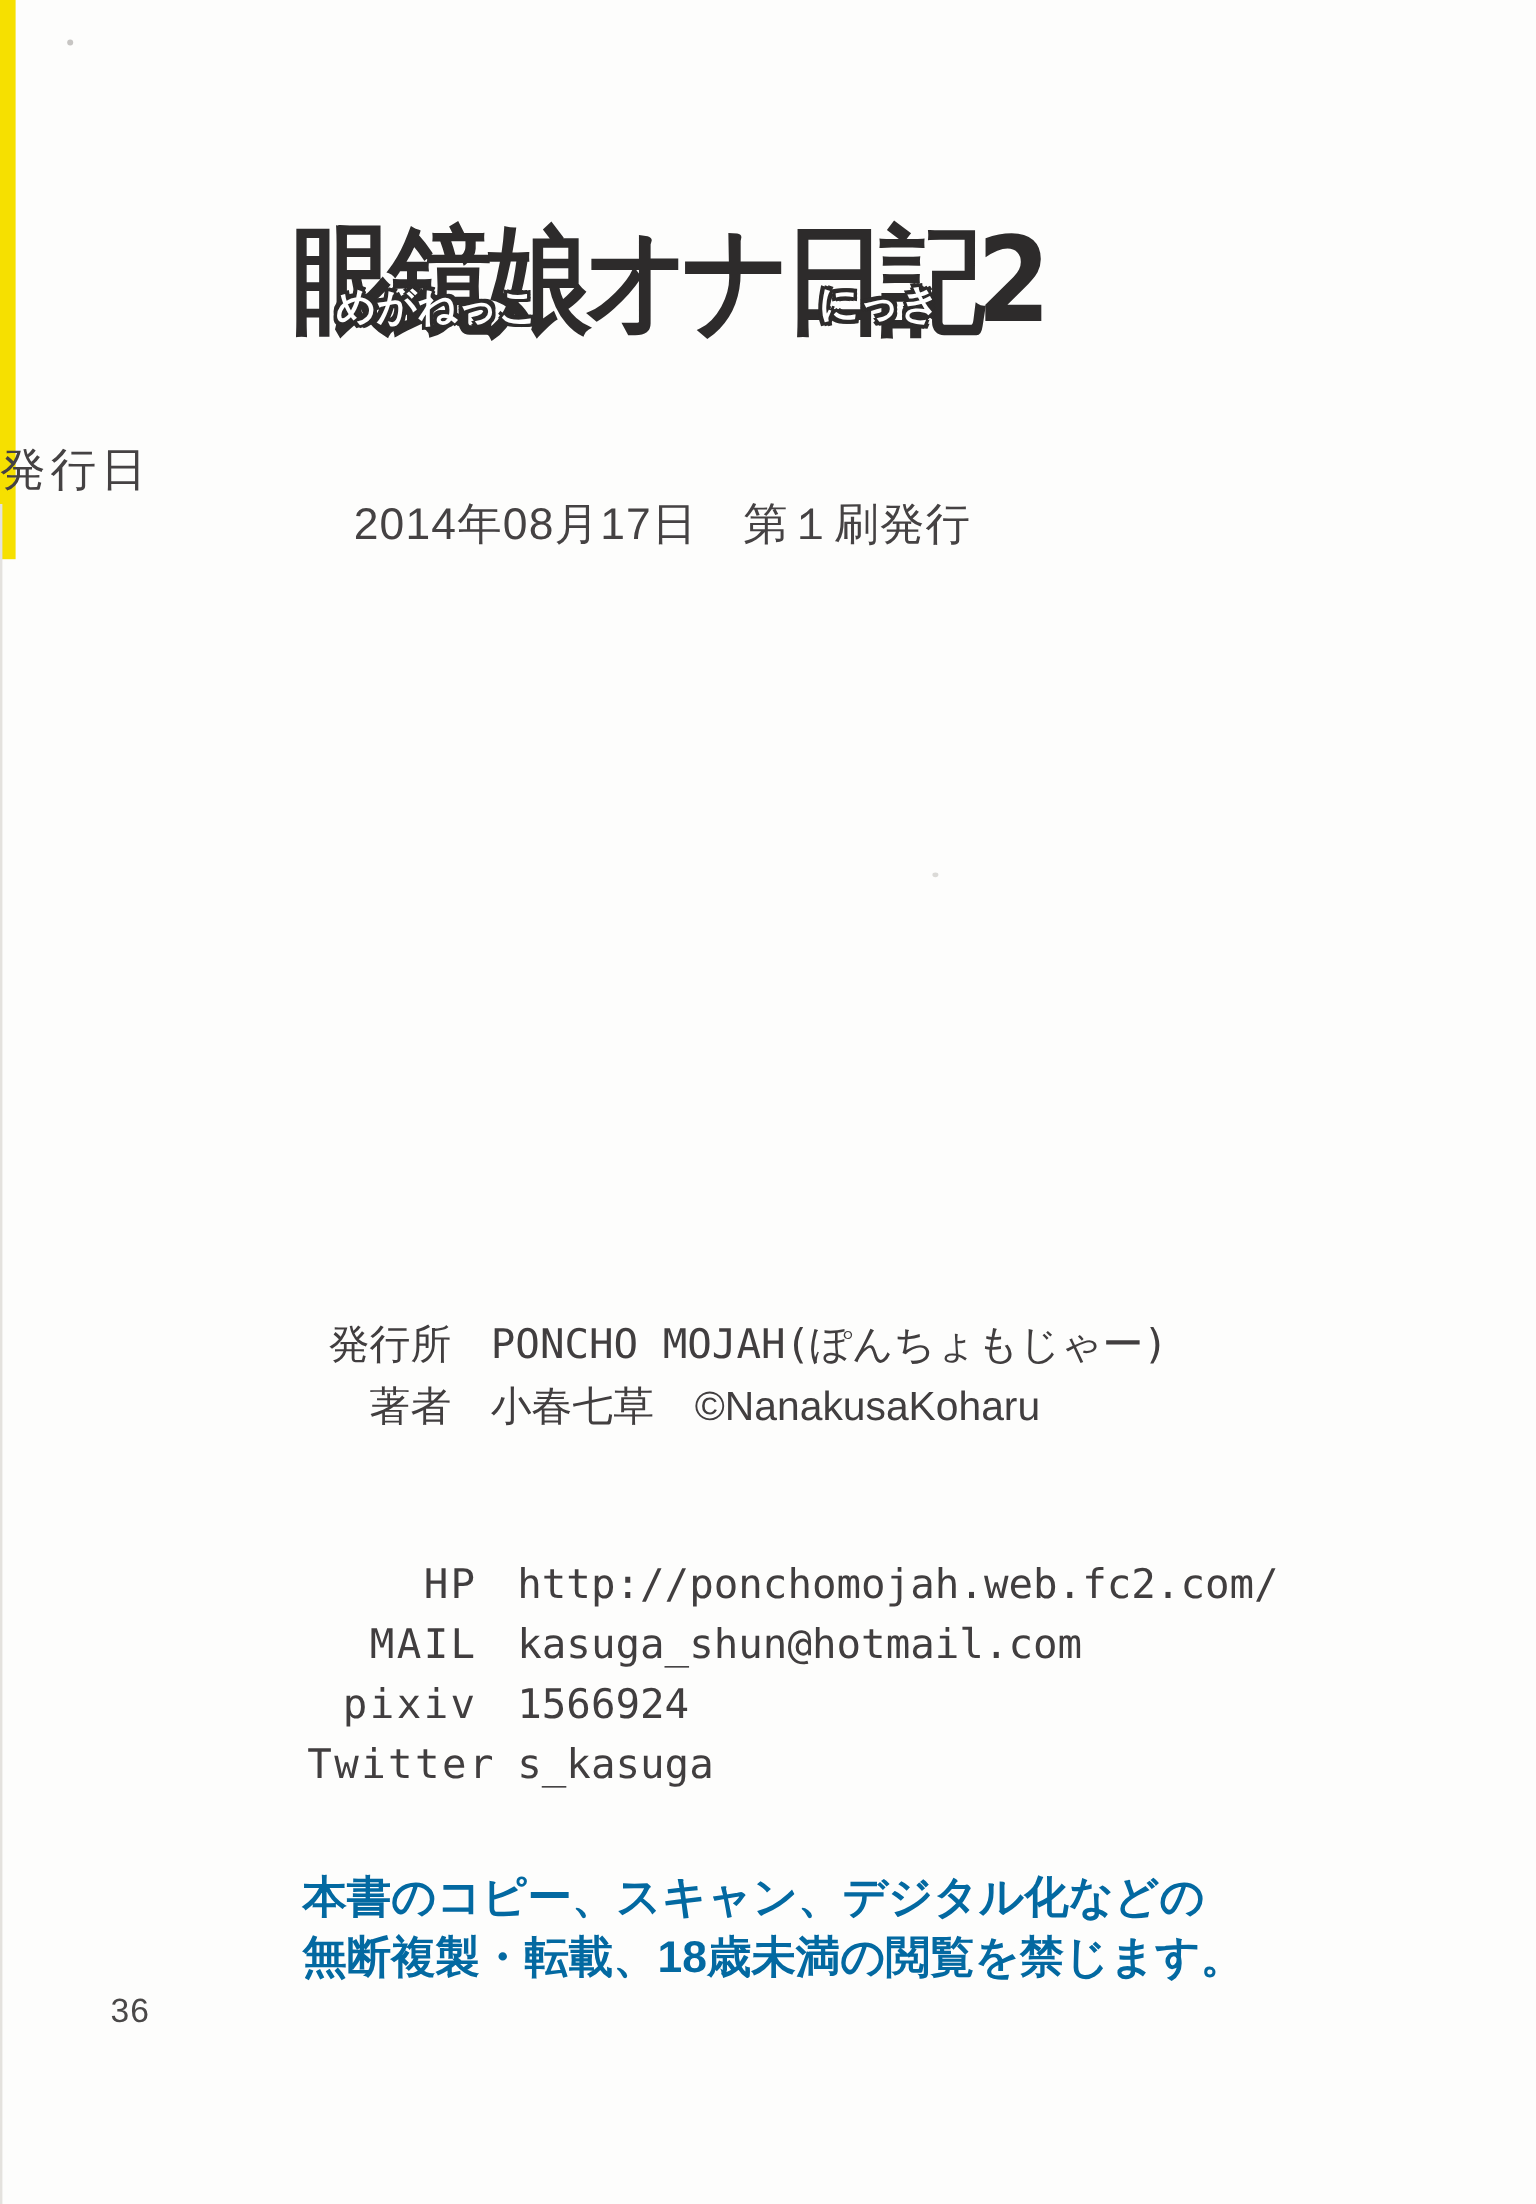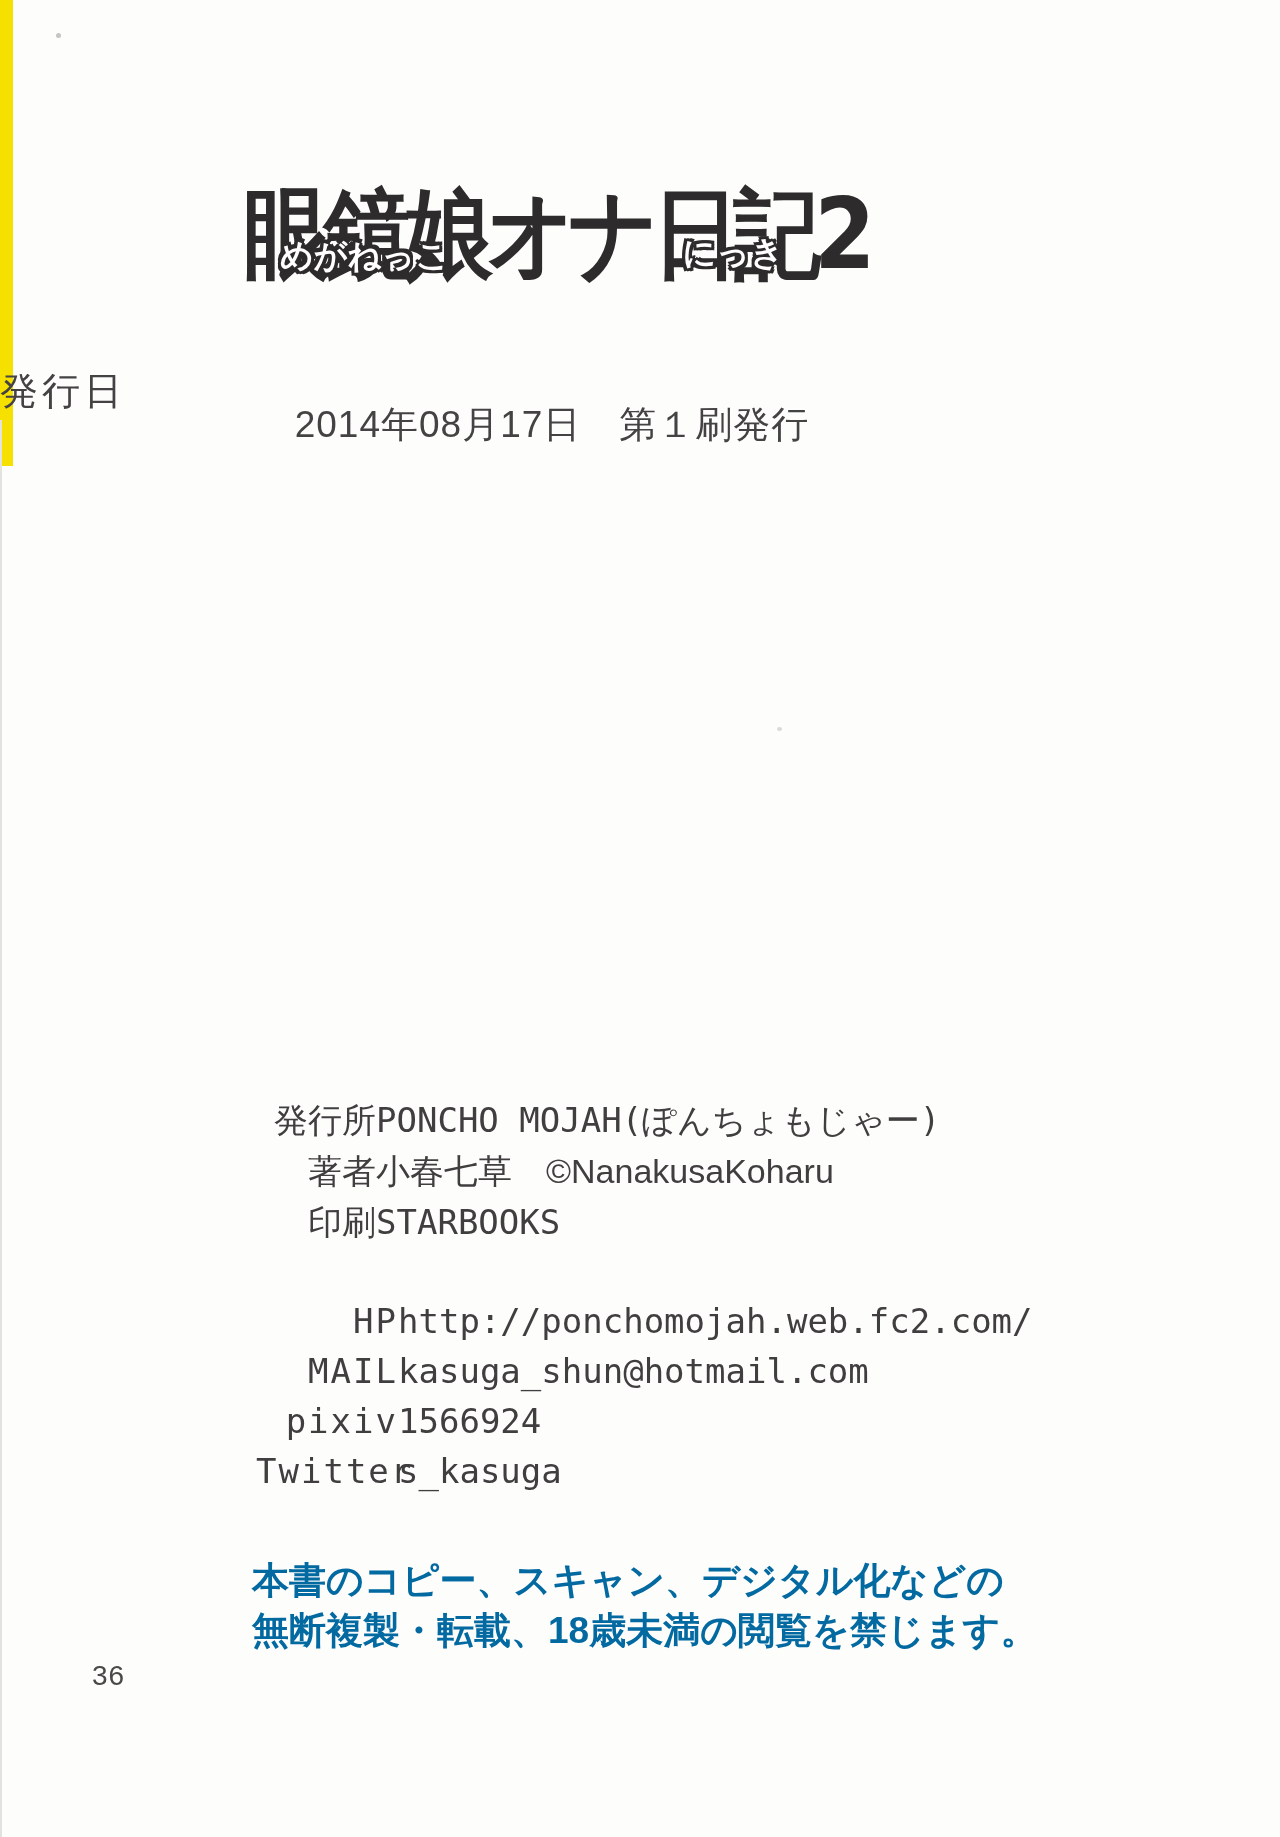--- a/index.html
+++ b/index.html
@@ -35,33 +35,33 @@
       -2px -2px 0 #2d2b2b, 2px -2px 0 #2d2b2b, -2px 2px 0 #2d2b2b, 2px 2px 0 #2d2b2b;
     text-align: right;
   }
   .furi2{top:54px;}
 
   .pub-heading{
     position:absolute;left:0;top:366px;width:1104px;text-align:left;
     font-size:38px;letter-spacing:4px;color:#454243;
   }
   .pub-date{
-    position:absolute;left:0;top:400px;width:1104px;text-align:center;
+    position:absolute;left:0;top:412px;width:1104px;text-align:center;
     font-size:37px;letter-spacing:1px;color:#454243;
   }
 
   .colophon{position:absolute;left:256px;top:1098px;}
   .contacts{position:absolute;left:256px;top:1301px;}
   .row{display:flex;align-items:baseline;text-align:right;}
   .colophon .row{height:51px;font-size:34px;}
   .contacts .row{height:50px;font-size:34px;}
   .row .lbl{flex:0 0 auto;color:#413e3f;}
   .colophon .lbl{width:120px;}
   .contacts .lbl{width:142px;font-family:"DejaVu Sans Mono","Liberation Mono",monospace;letter-spacing:2px;}
-  .row .val{color:#413e3f;white-space:nowrap;}
+  .row .val{color:#413e3f;white-space:nowrap;margin-left:33px;}
   .val.latin, .contacts .val{font-family:"DejaVu Sans Mono","Liberation Mono",monospace;letter-spacing:0px;}
 
   .disclaimer{
     position:absolute;left:252px;top:1556px;
     font-size:37px;line-height:50px;letter-spacing:0px;
     color:#0369a1;font-weight:600;white-space:nowrap;
   }
   .pagenum{
     position:absolute;left:92px;top:1660px;
     font-size:28px;color:#4a4848;letter-spacing:1px;
@@ -84,24 +84,20 @@
 
   <div class="colophon">
     <div class="row">
       <span class="lbl">発行所</span>
       <span class="val latin">PONCHO MOJAH(ぽんちょもじゃー)</span>
     </div>
     <div class="row">
       <span class="lbl">著者</span>
       <span class="val">小春七草　©NanakusaKoharu</span>
     </div>
-    <div class="row">
-      <span class="lbl">印刷</span>
-      <span class="val latin">STARBOOKS</span>
-    </div>
   </div>
 
   <div class="contacts">
     <div class="row">
       <span class="lbl">HP</span>
       <span class="val">http://ponchomojah.web.fc2.com/</span>
     </div>
     <div class="row">
       <span class="lbl">MAIL</span>
       <span class="val">kasuga_shun@hotmail.com</span>

